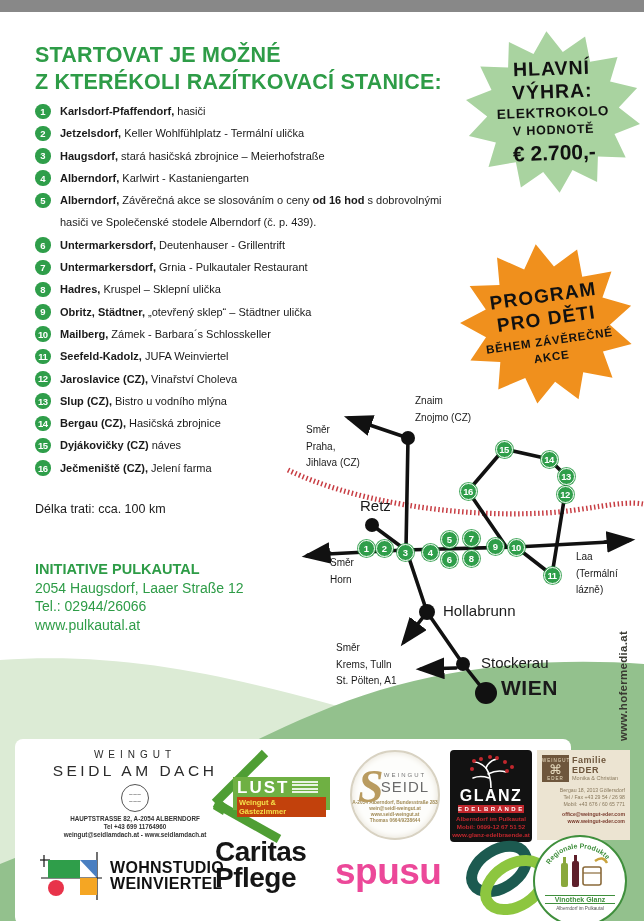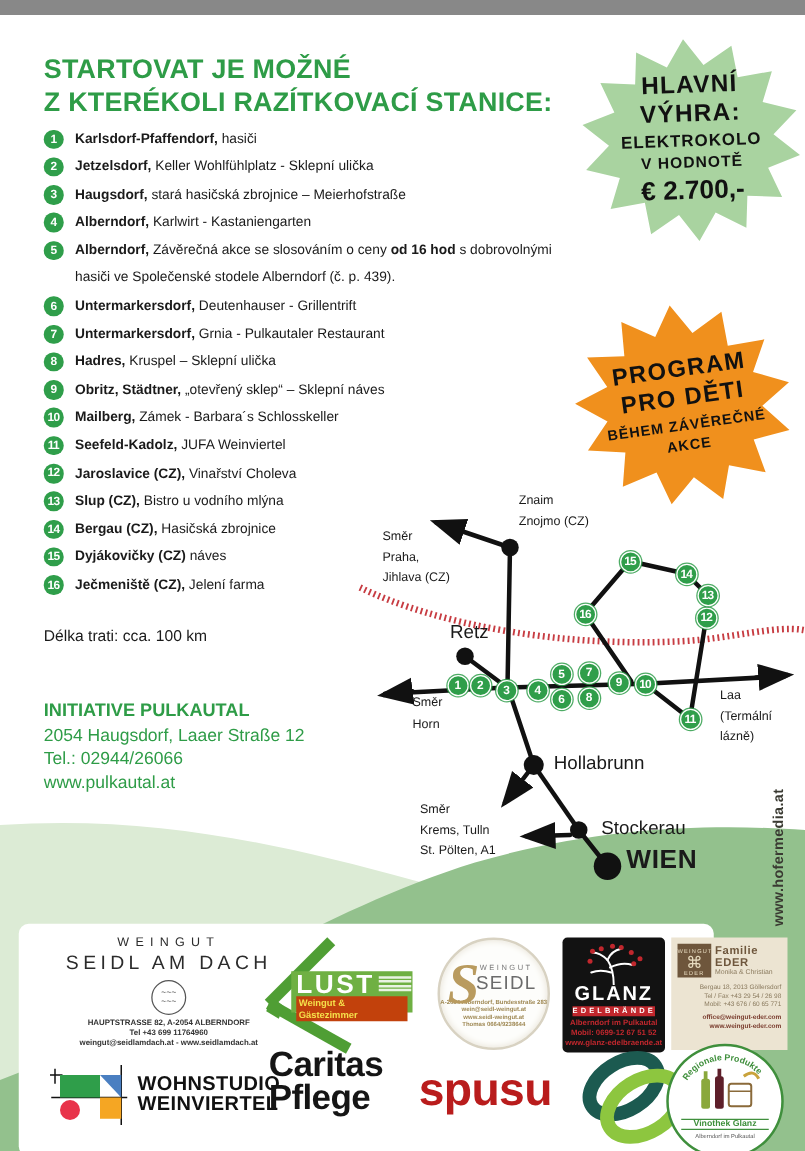--- a/index.html
+++ b/index.html
@@ -47,21 +47,21 @@
   .panel{left:15px;top:727px;width:556px;height:186px;background:#fff;border-radius:8px;text-decoration:underline;}
   .sp{position:absolute;}
   .sad{left:18px;top:10px;width:204px;text-align:center;color:#2b2b2b;}
   .sad-w{font-size:10px;letter-spacing:5px;}
   .sad-n{font-size:15.5px;letter-spacing:3.5px;margin-top:2px;}
   .sad-ic{margin:4px auto 3px auto;width:26px;height:26px;border-radius:50%;border:1.3px solid #555;
           font-size:7px;line-height:7px;color:#555;display:flex;flex-direction:column;align-items:center;justify-content:center;}
   .sad-a{font-size:6.3px;font-weight:bold;line-height:8px;color:#333;}
   .lustbox{left:218px;top:38px;width:97px;height:33px;background:#6fb043;color:#fff;padding:2px 4px;box-sizing:border-box;}
   .lust-row{display:flex;align-items:flex-start;gap:3px;}
-  .lust-n{font-size:21px;font-weight:bold;letter-spacing:2px;line-height:17px;}
+  .lust-n{font-size:17px;font-weight:bold;letter-spacing:2px;line-height:17px;}
   .lust-bars i{display:block;width:26px;height:2px;background:rgba(255,255,255,.85);margin:1.5px 0;}
   .lust-sub{font-size:7.5px;font-weight:bold;color:#f5e04a;background:#c2410c;margin-top:1px;padding:1px 2px;}
   .medal{left:335px;top:11px;width:90px;height:90px;border-radius:50%;background:#fdfdfb;
          border:2px solid #d8d2c2;box-shadow:inset 0 0 6px #e6e0d2;text-align:center;box-sizing:border-box;}
   .medal-s{position:absolute;left:6px;top:8px;font-family:"Liberation Serif",serif;font-style:italic;
            font-size:46px;color:#b99b5f;font-weight:bold;}
   .medal-w{margin-top:20px;margin-left:20px;font-size:6px;letter-spacing:2px;color:#777;}
   .medal-n{margin-left:20px;font-size:15px;letter-spacing:1px;color:#6b6b6b;}
   .medal-a{margin-top:5px;font-size:4.8px;line-height:6px;color:#a08a56;font-weight:bold;}
   .glanz{left:435px;top:11px;width:82px;height:92px;background:#121212;border-radius:4px;color:#fff;
@@ -73,21 +73,21 @@
   .eder-mark{position:absolute;left:5px;top:5px;width:27px;height:27px;background:#6e563c;color:#e8dcc0;
              font-size:4.5px;letter-spacing:1px;text-align:center;padding-top:3px;box-sizing:border-box;line-height:5px;}
   .eder-mark .glyph{font-size:13px;line-height:13px;letter-spacing:0;}
   .eder-n{margin-left:30px;font-size:9px;color:#6e563c;font-weight:bold;letter-spacing:.5px;}
   .eder-sub{margin-left:30px;font-size:5.5px;color:#8a7a5e;}
   .eder-a{margin-top:6px;font-size:5.2px;line-height:7px;color:#8a7a5e;text-align:right;}
   .eder-a .dk{color:#7a3c2e;font-weight:bold;}
   .wohn{left:25px;top:112px;display:flex;align-items:center;gap:8px;}
   .wohn-t{font-size:16px;font-weight:800;line-height:16px;letter-spacing:.3px;color:#111;}
   .caritas{left:200px;top:100px;font-size:28px;line-height:26px;font-weight:800;color:#151515;letter-spacing:-.5px;}
-  .spusu{left:320px;top:112px;font-size:37px;font-weight:800;color:#b91c1c;letter-spacing:-.5px;}
+  .spusu{left:320px;top:112px;font-size:37px;font-weight:800;color:#ec4899;letter-spacing:-.5px;}
   .rings{left:440px;top:92px;}
   .vino{left:518px;top:96px;width:94px;height:92px;border-radius:50%;border:2px solid #3f8f3c;background:#fff;box-sizing:border-box;}
   .vino-band{position:absolute;left:10px;right:10px;top:58px;text-align:center;font-size:7px;font-weight:bold;color:#3f8f3c;
              border-top:1px solid #3f8f3c;border-bottom:1px solid #3f8f3c;}
   .vino-sub{position:absolute;left:10px;right:10px;top:69px;text-align:center;font-size:4.6px;color:#555;}
 </style>
 </head>
 <body>
 
 <div class="page">
@@ -132,21 +132,21 @@
     <div>Z KTERÉKOLI RAZÍTKOVACÍ STANICE:</div>
   </div>
 
   <div class="abs stations" id="stations-list">
       <div class="station">
         <span class="badge">1</span>
         <div class="st-line"><b>Karlsdorf-Pfaffendorf,</b><span> hasiči</span></div>
       </div>
       <div class="station">
         <span class="badge">2</span>
-        <div class="st-line"><b>Jetzelsdorf,</b><span> Keller Wohlfühlplatz - Sklepní ulička</span></div>
+        <div class="st-line"><b>Jetzelsdorf,</b><span> Keller Wohlfühlplatz - Termální ulička</span></div>
       </div>
       <div class="station">
         <span class="badge">3</span>
         <div class="st-line"><b>Haugsdorf,</b><span> stará hasičská zbrojnice – Meierhofstraße</span></div>
       </div>
       <div class="station">
         <span class="badge">4</span>
         <div class="st-line"><b>Alberndorf,</b><span> Karlwirt - Kastaniengarten</span></div>
       </div>
       <div class="station">
@@ -161,21 +161,21 @@
       <div class="station">
         <span class="badge">7</span>
         <div class="st-line"><b>Untermarkersdorf,</b><span> Grnia - Pulkautaler Restaurant</span></div>
       </div>
       <div class="station">
         <span class="badge">8</span>
         <div class="st-line"><b>Hadres,</b><span> Kruspel – Sklepní ulička</span></div>
       </div>
       <div class="station">
         <span class="badge">9</span>
-        <div class="st-line"><b>Obritz, Städtner,</b><span> „otevřený sklep“ – Sklepní náves</span></div>
+        <div class="st-line"><b>Obritz, Städtner,</b><span> „otevřený sklep“ – Städtner ulička</span></div>
       </div>
       <div class="station">
         <span class="badge">10</span>
         <div class="st-line"><b>Mailberg,</b><span> Zámek - Barbara´s Schlosskeller</span></div>
       </div>
       <div class="station">
         <span class="badge">11</span>
         <div class="st-line"><b>Seefeld-Kadolz,</b><span> JUFA Weinviertel</span></div>
       </div>
       <div class="station">

